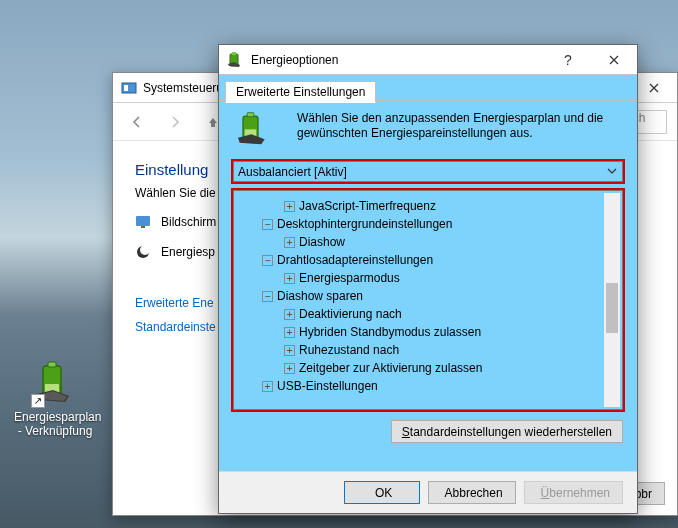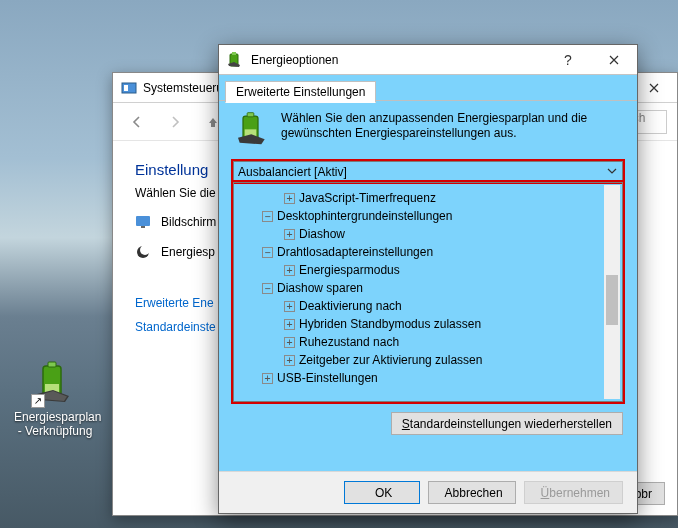--- a/index.html
+++ b/index.html
@@ -46,24 +46,24 @@
   .win-front{position:absolute;left:218px;top:44px;width:420px;height:470px;background:#7dd3fc;border:1px solid #666;box-shadow:0 6px 22px rgba(0,0,0,.45);z-index:30;}
   .win-front .titlebar{height:30px;background:#fff;border-bottom:1px solid #c4c4c4;display:flex;align-items:center;padding:0 8px;}
   .win-front .titlebar .ticon{width:16px;height:16px;margin-right:8px;}
   .win-front .titlebar .title{flex:1;font-size:12px;}
   .win-front .winbtn{width:46px;height:30px;display:flex;align-items:center;justify-content:center;margin:0;}
   .win-front .winbtn.close{margin-right:-8px;}
   .win-front .winbtn svg{width:10px;height:10px;}
   .tabstrip{height:26px;padding:4px 6px 0;border-bottom:1px solid #c0c0c0;display:flex;}
   .tab{height:22px;border:1px solid #c0c0c0;border-bottom:1px solid #fff;background:#fff;padding:0 10px;font-size:12px;display:flex;align-items:center;position:relative;top:2px;}
   .dlg-body{padding:10px 14px 48px;}
-  .intro{display:flex;gap:8px;margin-bottom:10px;}
+  .intro{display:flex;gap:24px;margin-bottom:10px;}
   .intro .bigicon{width:40px;height:40px;flex:0 0 40px;}
   .intro .txt{font-size:12px;line-height:15px;}
-  .plan-select{position:relative;width:100%;height:21px;border:1px solid #7a7a7a;outline:2px solid #d40000;display:flex;align-items:center;padding:0 18px 0 4px;font-size:12px;cursor:pointer;}
+  .plan-select{position:relative;width:100%;height:21px;border:1px solid #7a7a7a;outline:2px solid #d40000;display:flex;align-items:center;padding:0 18px 0 4px;font-size:12px;margin-bottom:8px;cursor:pointer;}
   .plan-select .chev{position:absolute;right:3px;top:2px;}
   .treebox{width:100%;height:220px;border:1px solid #7a7a7a;outline:2px solid #d40000;padding:6px 2px 6px 6px;overflow:hidden;position:relative;font-size:12px;line-height:18px;}
   .treebox .scroll{position:absolute;right:2px;top:2px;bottom:2px;width:16px;background:#f0f0f0;}
   .treebox .scroll .thumb{position:absolute;top:90px;height:50px;left:2px;right:2px;background:#c0c0c0;}
   .node{display:flex;align-items:center;gap:4px;}
   .exp{width:11px;height:11px;border:1px solid #8a8a8a;display:inline-flex;align-items:center;justify-content:center;font-size:10px;line-height:9px;color:#555;font-family:monospace;cursor:pointer;}
   .ind1{margin-left:22px;} .ind2{margin-left:44px;}
   .restore-row{text-align:right;margin-top:10px;}
   .restore-btn{background:#e1e1e1;border:1px solid #adadad;height:23px;padding:0 10px;font-size:12px;cursor:pointer;text-align:center;}
   .restore-btn u{text-decoration:underline;}

